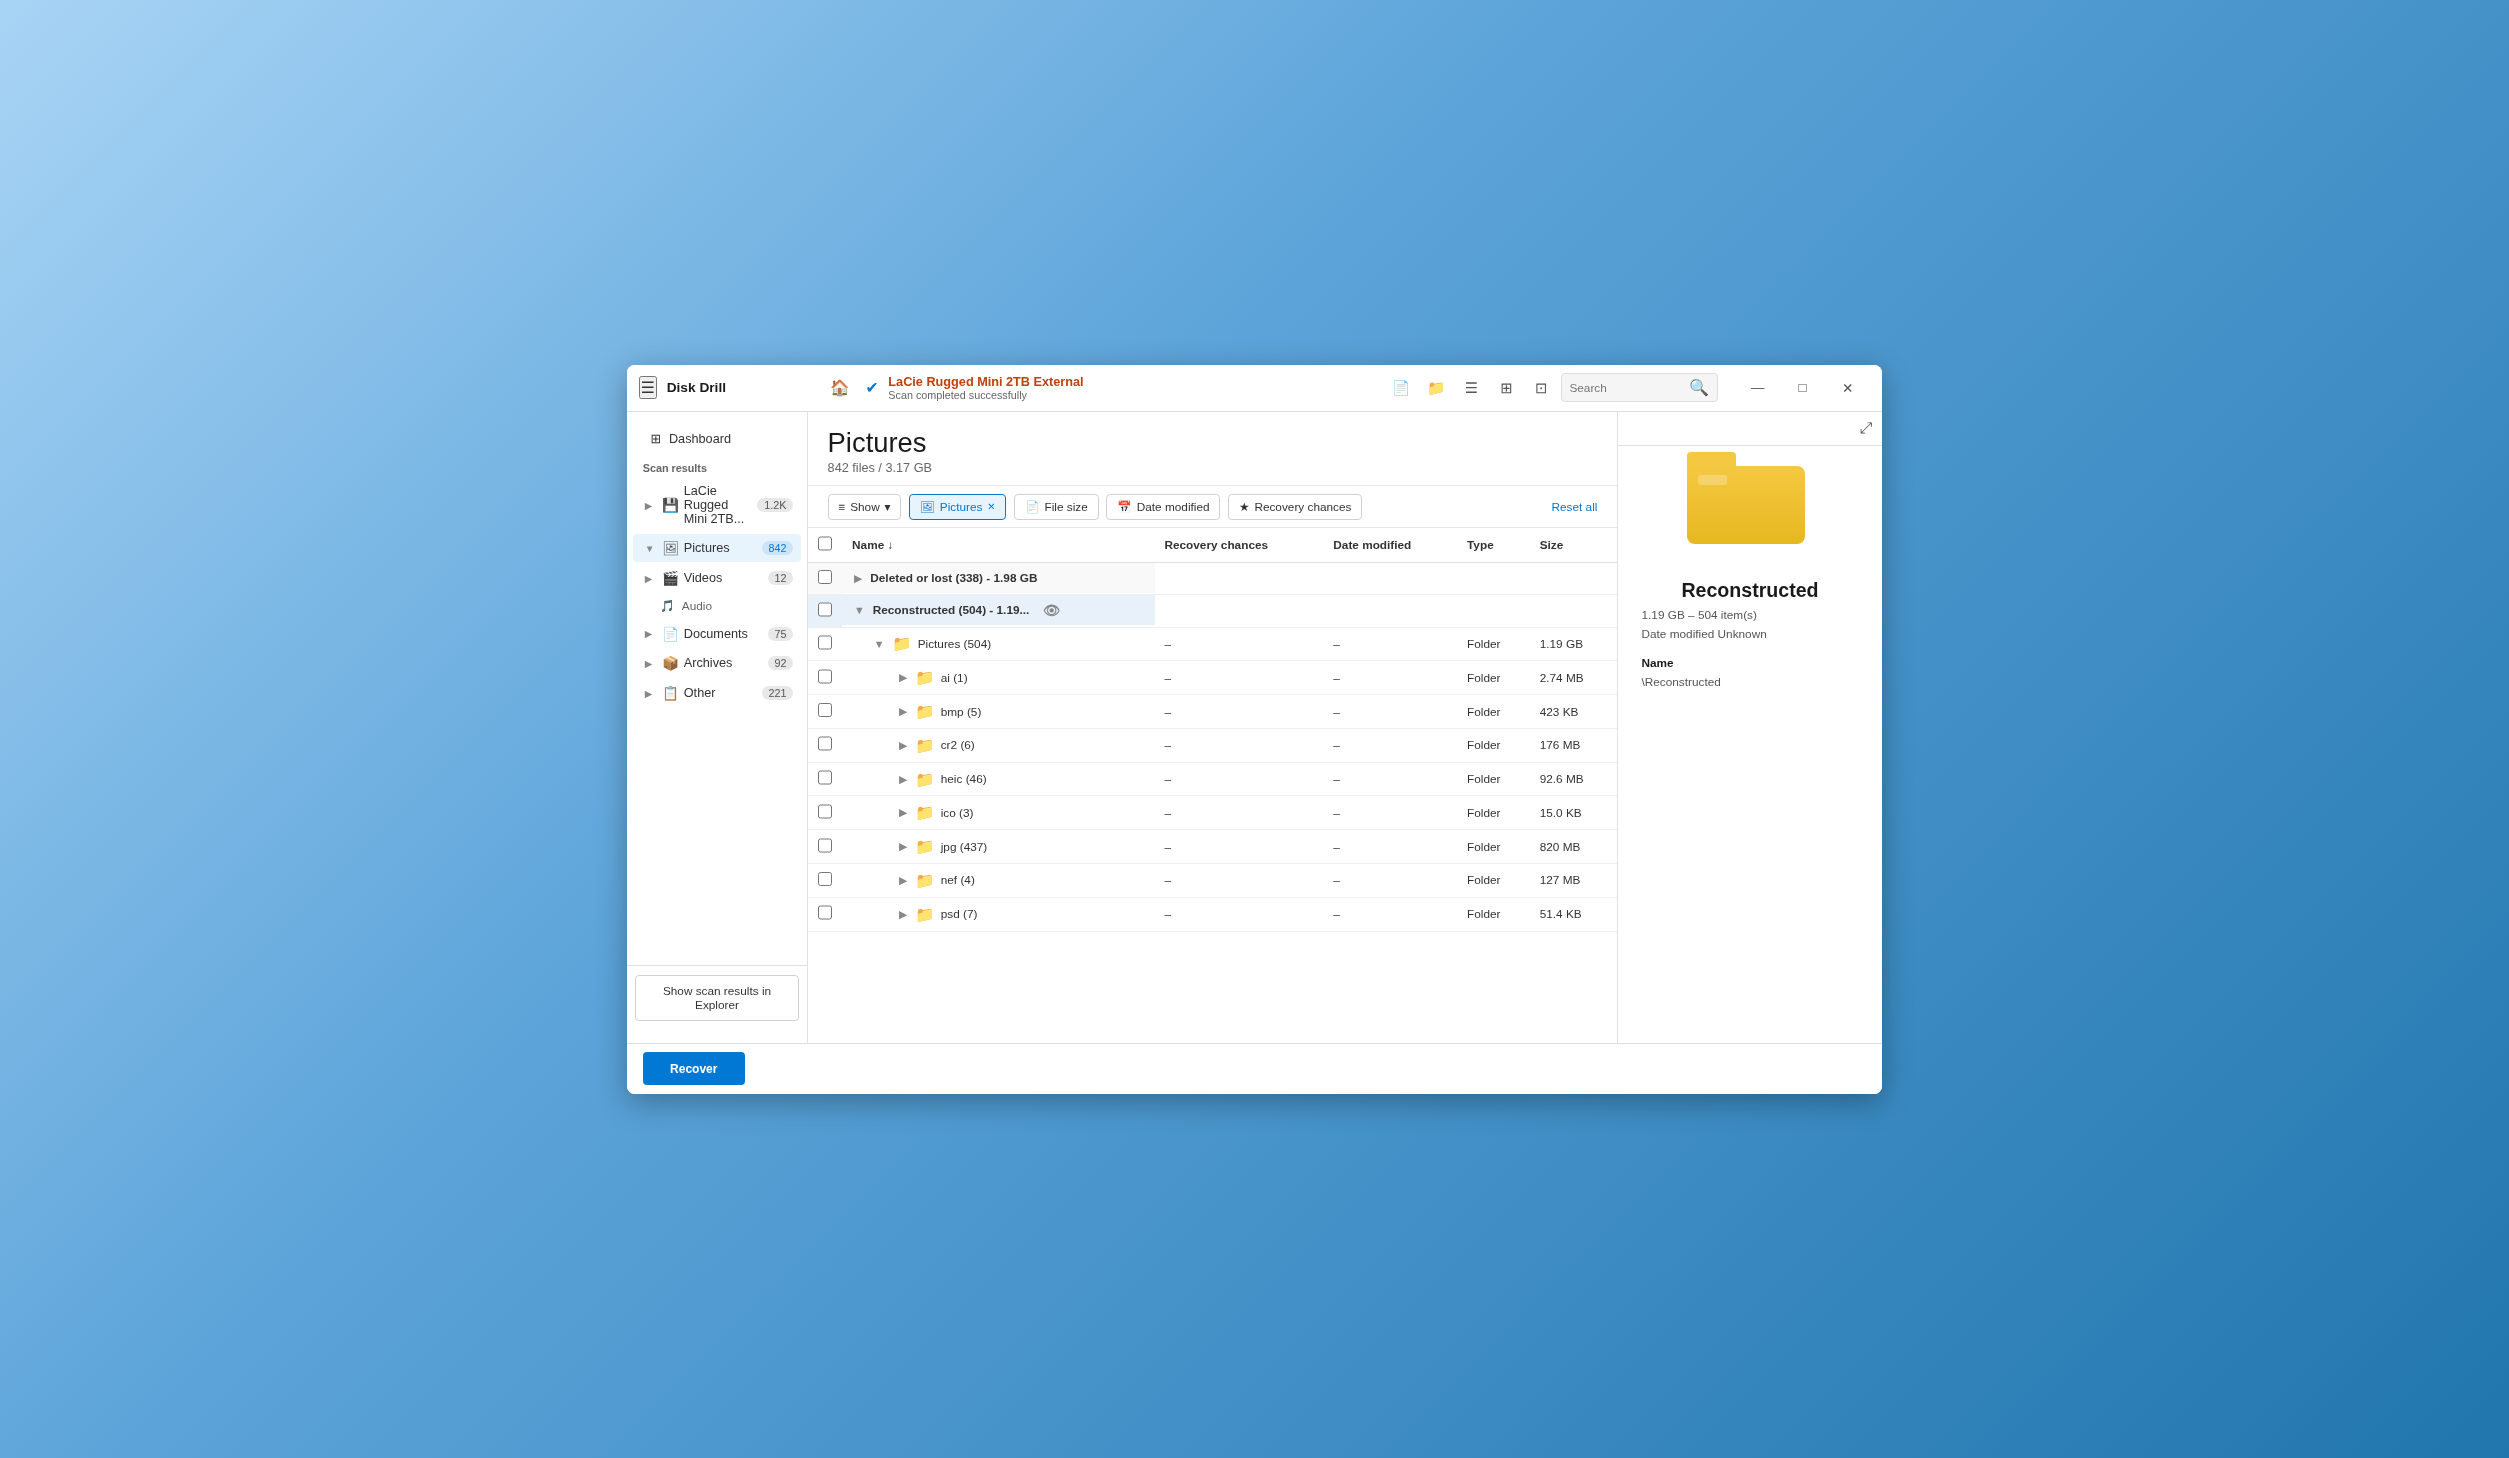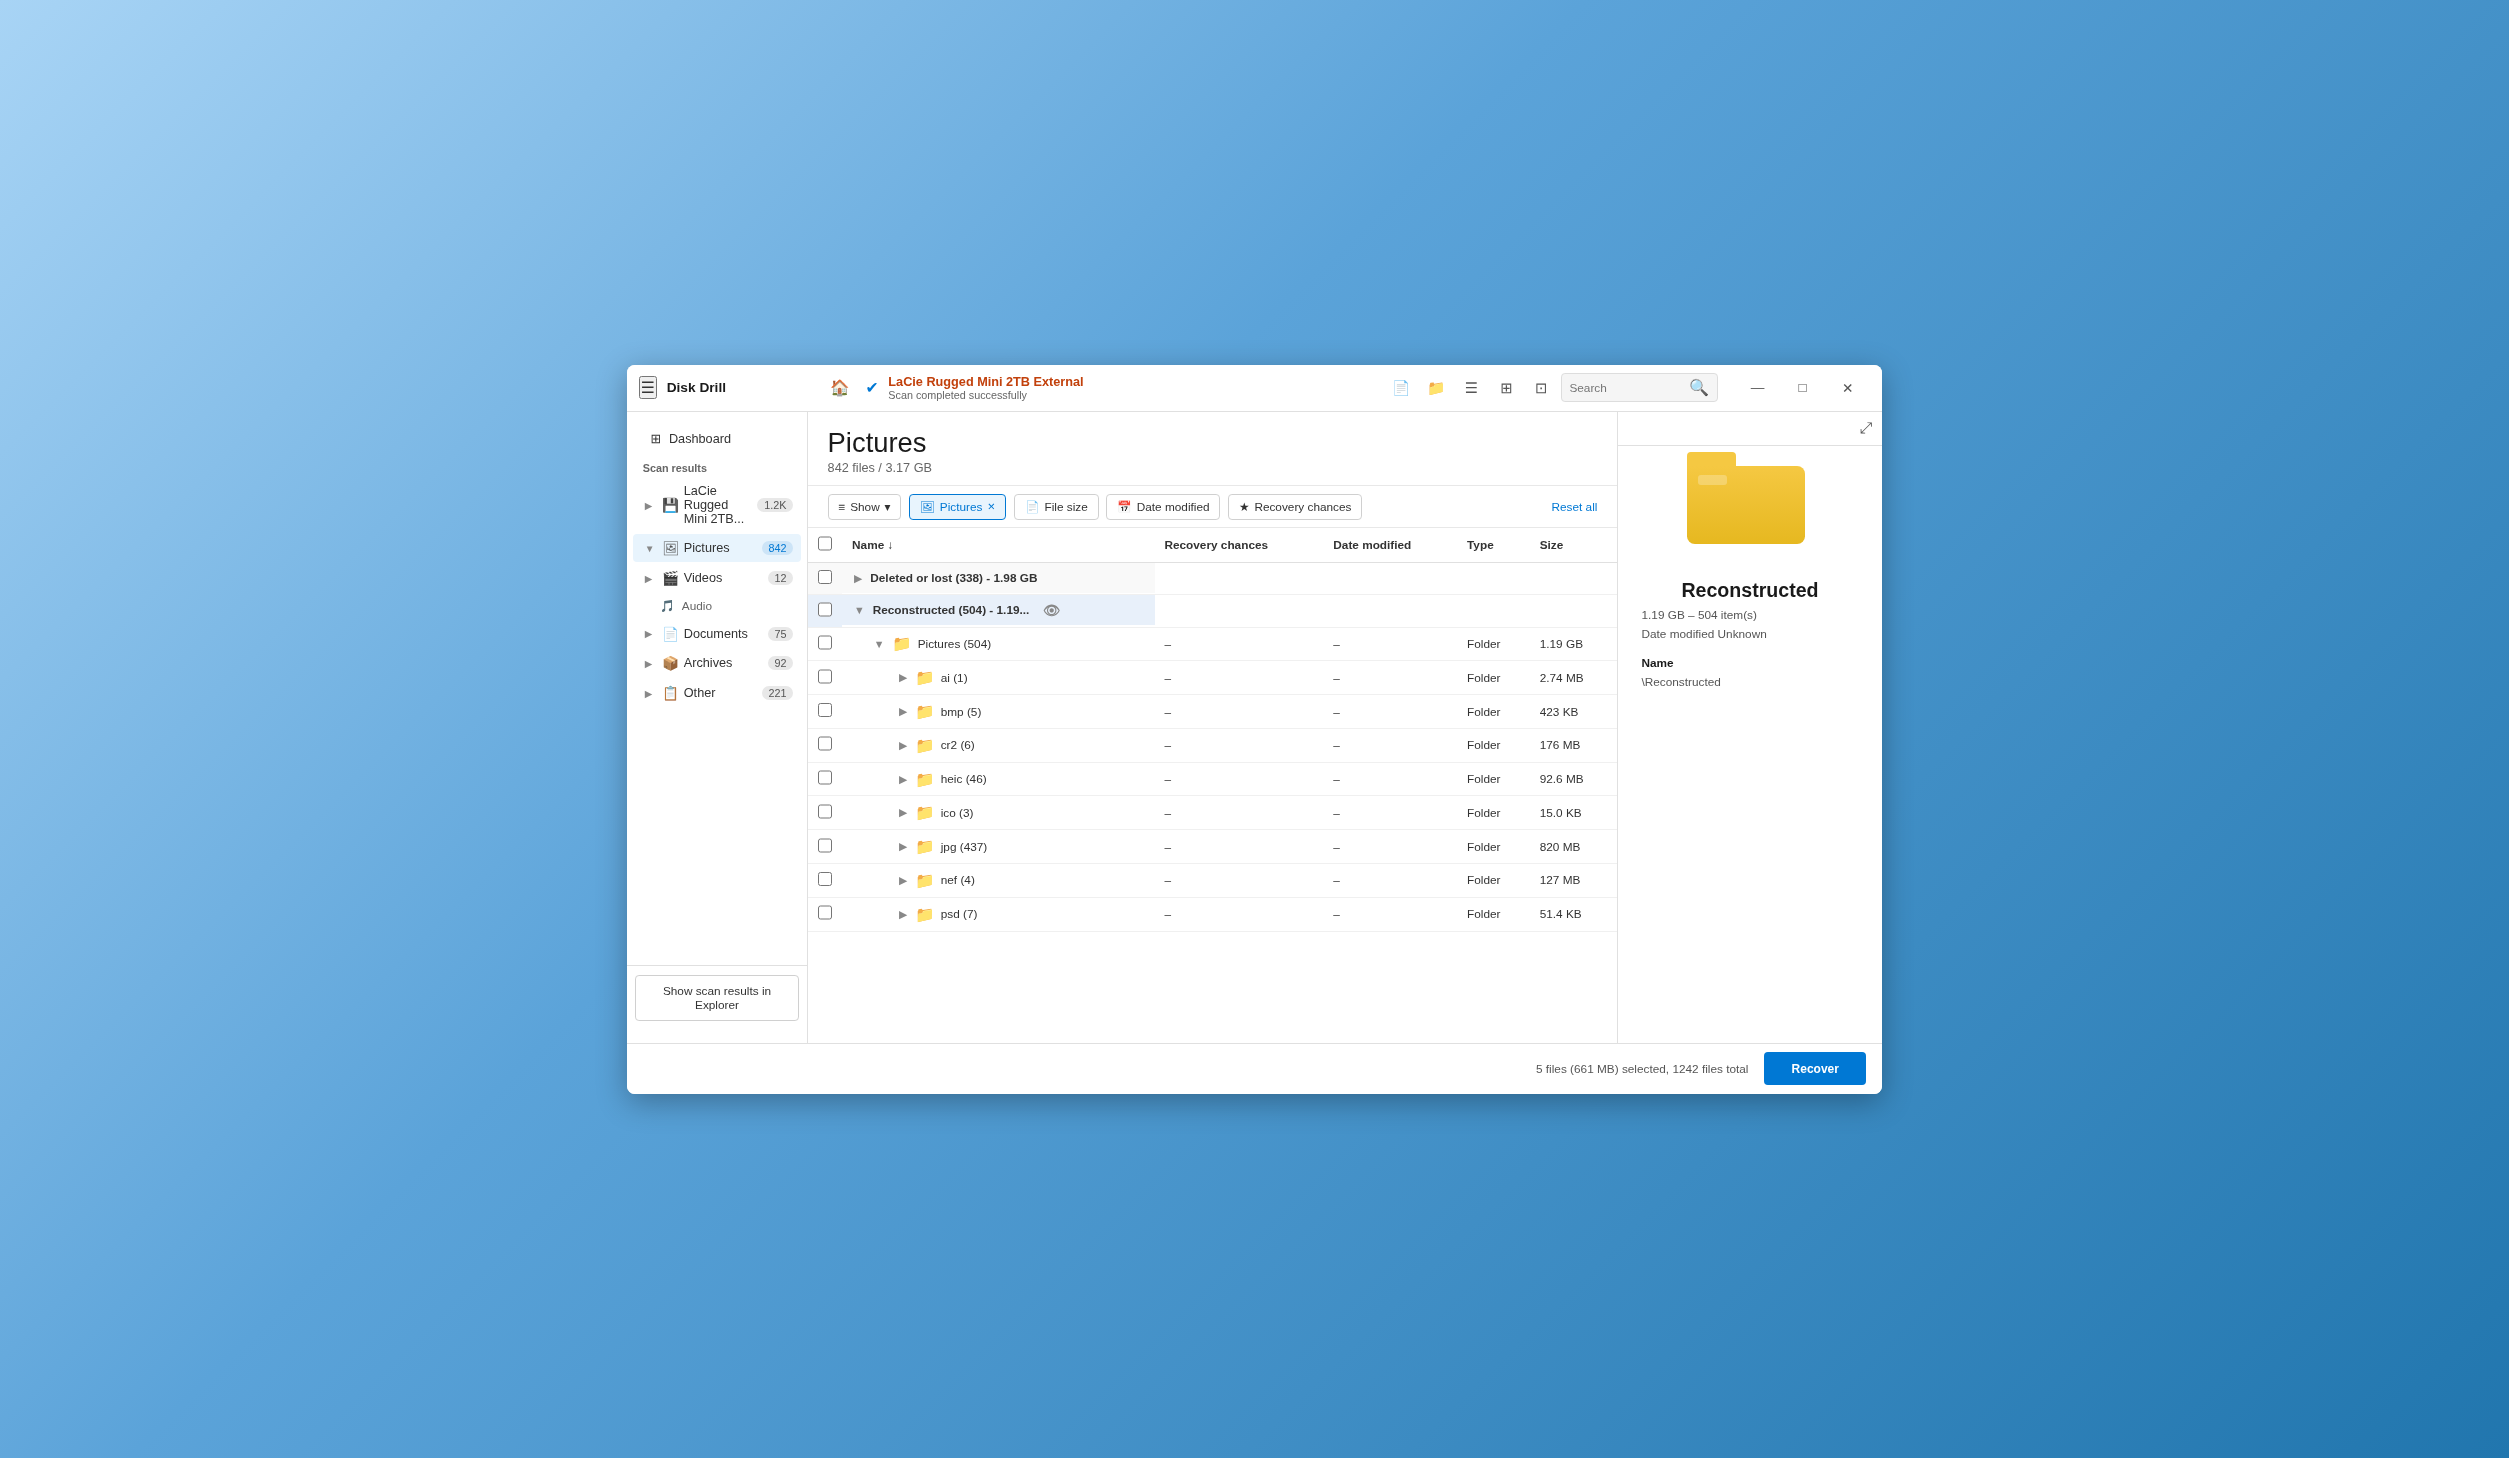--- a/index.html
+++ b/index.html
@@ -642,17 +642,16 @@
             <span>Date modified Unknown</span>
             <span class="info-bold">Name</span>
             <span class="preview-path">\Reconstructed</span>
           </div>
         </div>
       </div>
     </div>
   </div>
 
   <div class="bottom-bar">
-    <span class="bottom-status">5 files (661 MB) selected, 1242 files total</span>
     <button class="recover-btn">Recover</button>
   </div>
 </div>
 
 
 </body></html>

